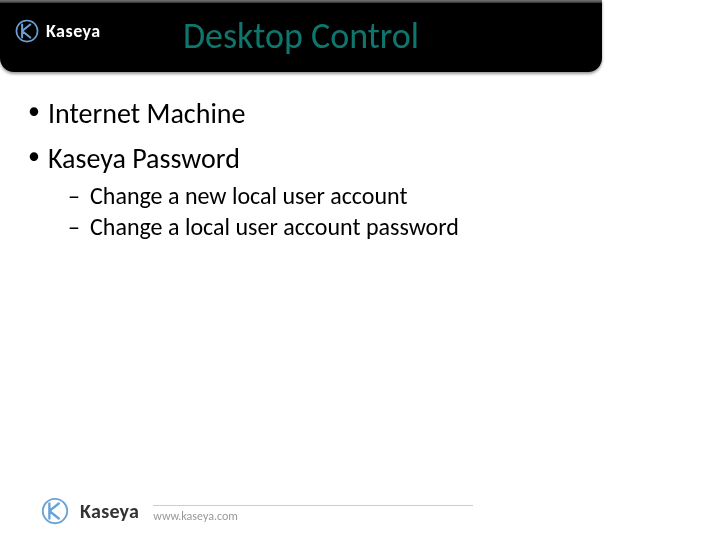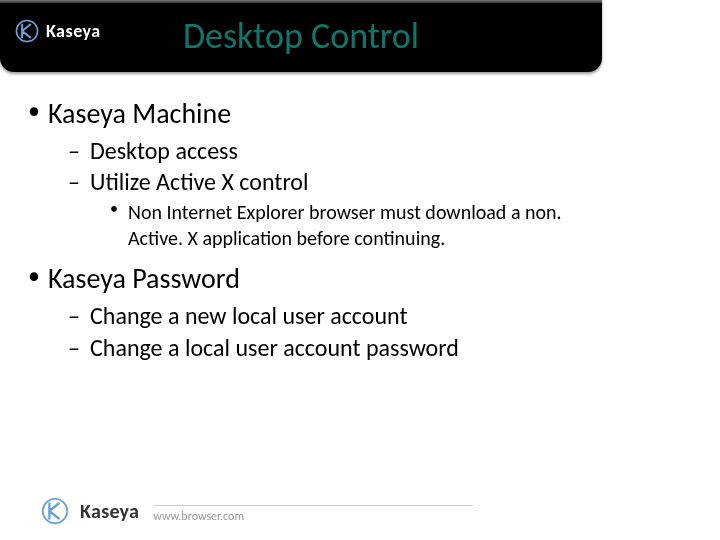--- a/index.html
+++ b/index.html
@@ -118,34 +118,21 @@
         </svg>
       </span>
       <span class="brand">Kaseya</span>
     </div>
     <div class="title">Desktop Control</div>
   </div>
 
   <div class="content">
     <ul class="level1">
       <li>
-        <div class="l1-text">Kaseya Machine</div>
-        <ul class="level2">
-          <li>
-            <div class="l2-text">Desktop access</div>
-          </li>
-          <li>
-            <div class="l2-text">Utilize Active X control</div>
-            <ul class="level3">
-              <li>
-                <div class="l3-text">Non Internet Explorer browser must download a non. Active. X application before continuing.</div>
-              </li>
-            </ul>
-          </li>
-        </ul>
+        <div class="l1-text">Internet Machine</div>
       </li>
       <li>
         <div class="l1-text">Kaseya Password</div>
         <ul class="level2">
           <li>
             <div class="l2-text">Change a new local user account</div>
           </li>
           <li>
             <div class="l2-text">Change a local user account password</div>
           </li>
@@ -156,17 +143,17 @@
 
   <div class="footer">
     <span class="mark">
       <svg viewBox="0 0 32 32" width="30" height="30">
         <circle cx="16" cy="16" r="13" fill="none" stroke="#6aa2d8" stroke-width="2"></circle>
         <path d="M10 8 v16 M10 16 l10 -8 M10 16 l10 8" stroke="#6aa2d8" stroke-width="2.5" fill="none" stroke-linecap="round"></path>
       </svg>
     </span>
     <div class="footer-wrap">
       <span class="brand">Kaseya</span>
-      <span class="url">www.browser.com</span>
+      <span class="url">www.kaseya.com</span>
     </div>
   </div>
 
 </div>
 
 </body></html>

